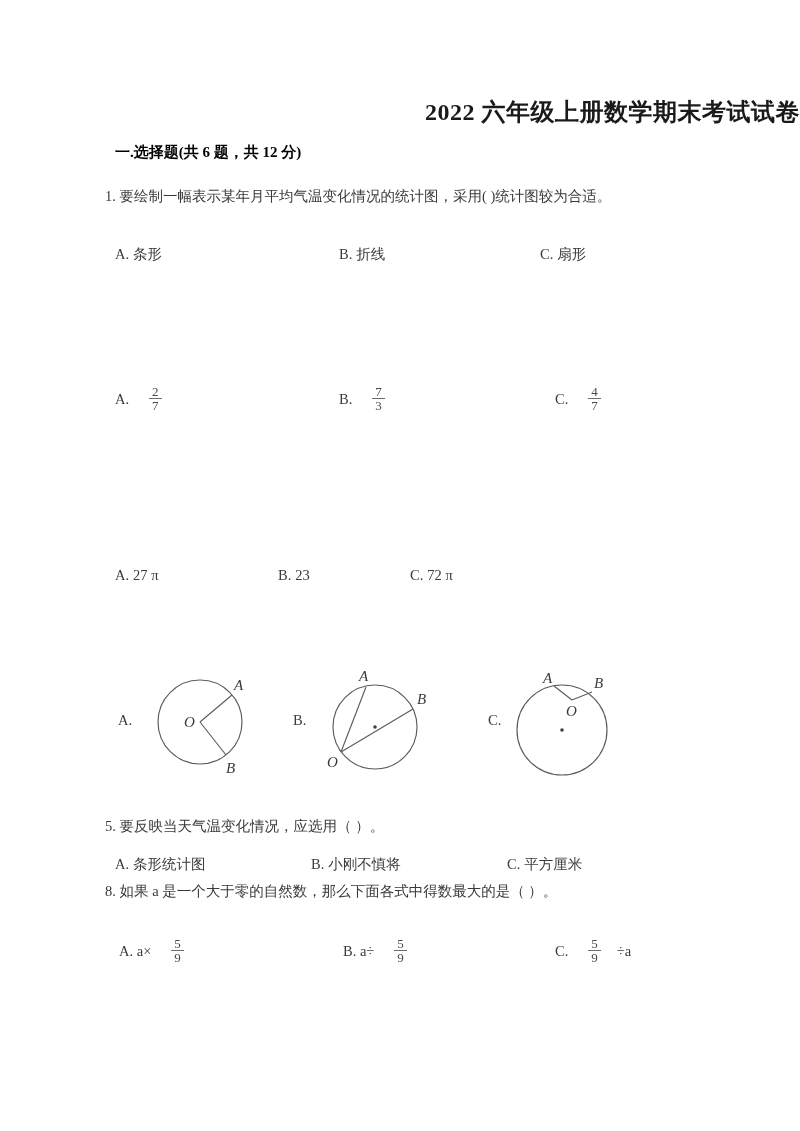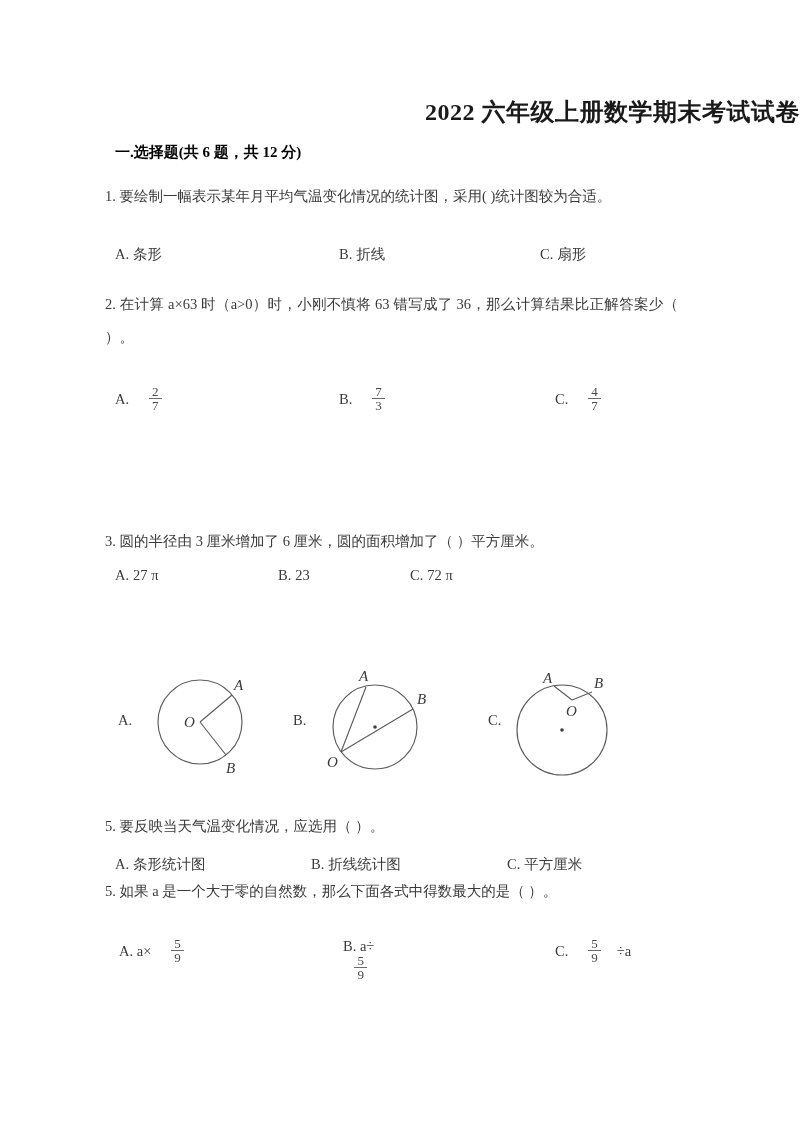--- a/index.html
+++ b/index.html
@@ -140,23 +140,20 @@
     <div class="opt" style="left:224px;">
       <span class="opt-label">B.</span>
       <span>折线</span>
     </div>
     <div class="opt" style="left:425px;">
       <span class="opt-label">C.</span>
       <span>扇形</span>
     </div>
   </div>
 
-  <div class="qblock" style="top:288px;">
-    <div class="qtext loose">2. 在计算 a×63 时（a&gt;0）时，小刚不慎将 63 错写成了 36，那么计算结果比正解答案少（        ）。</div>
-  </div>
   <div class="opts" style="top:386px; height:34px;">
     <div class="opt" style="left:0px;">
       <span class="opt-label">A.</span>
       <span class="spacer-sm"></span>
       <span class="frac">
         <span class="num">2</span>
         <span class="den">7</span>
       </span>
     </div>
     <div class="opt" style="left:224px;">
@@ -170,23 +167,20 @@
     <div class="opt" style="left:440px;">
       <span class="opt-label">C.</span>
       <span class="spacer-sm"></span>
       <span class="frac">
         <span class="num">4</span>
         <span class="den">7</span>
       </span>
     </div>
   </div>
 
-  <div class="qblock" style="top:528px;">
-    <div class="qtext">3. 圆的半径由 3 厘米增加了 6 厘米，圆的面积增加了（        ）平方厘米。</div>
-  </div>
   <div class="opts" style="top:567px;">
     <div class="opt" style="left:0px;">
       <span class="opt-label">A.</span>
       <span>27 π</span>
     </div>
     <div class="opt" style="left:163px;">
       <span class="opt-label">B.</span>
       <span>23</span>
     </div>
     <div class="opt" style="left:295px;">
@@ -241,41 +235,41 @@
   <div class="qblock" style="top:813px;">
     <div class="qtext">5. 要反映当天气温变化情况，应选用（        ）。</div>
   </div>
   <div class="opts" style="top:855px;">
     <div class="opt" style="left:0px;">
       <span class="opt-label">A.</span>
       <span>条形统计图</span>
     </div>
     <div class="opt" style="left:196px;">
       <span class="opt-label">B.</span>
-      <span>折线统计图</span>
+      <span>小刚不慎将</span>
     </div>
     <div class="opt" style="left:392px;">
       <span class="opt-label">C.</span>
       <span>平方厘米</span>
     </div>
   </div>
 
   <div class="qblock" style="top:878px;">
-    <div class="qtext">5. 如果 a 是一个大于零的自然数，那么下面各式中得数最大的是（        ）。</div>
+    <div class="qtext">8. 如果 a 是一个大于零的自然数，那么下面各式中得数最大的是（        ）。</div>
   </div>
   <div class="opts" style="top:938px; height:34px;">
     <div class="opt" style="left:4px;">
       <span class="opt-label">A. a×</span>
       <span class="spacer-sm"></span>
       <span class="frac">
         <span class="num">5</span>
         <span class="den">9</span>
       </span>
     </div>
-    <div class="opt" style="left:228px;flex-direction:column;">
+    <div class="opt" style="left:228px;">
       <span class="opt-label">B. a÷</span>
       <span class="spacer-sm"></span>
       <span class="frac">
         <span class="num">5</span>
         <span class="den">9</span>
       </span>
     </div>
     <div class="opt" style="left:440px;">
       <span class="opt-label">C.</span>
       <span class="spacer-sm"></span>

